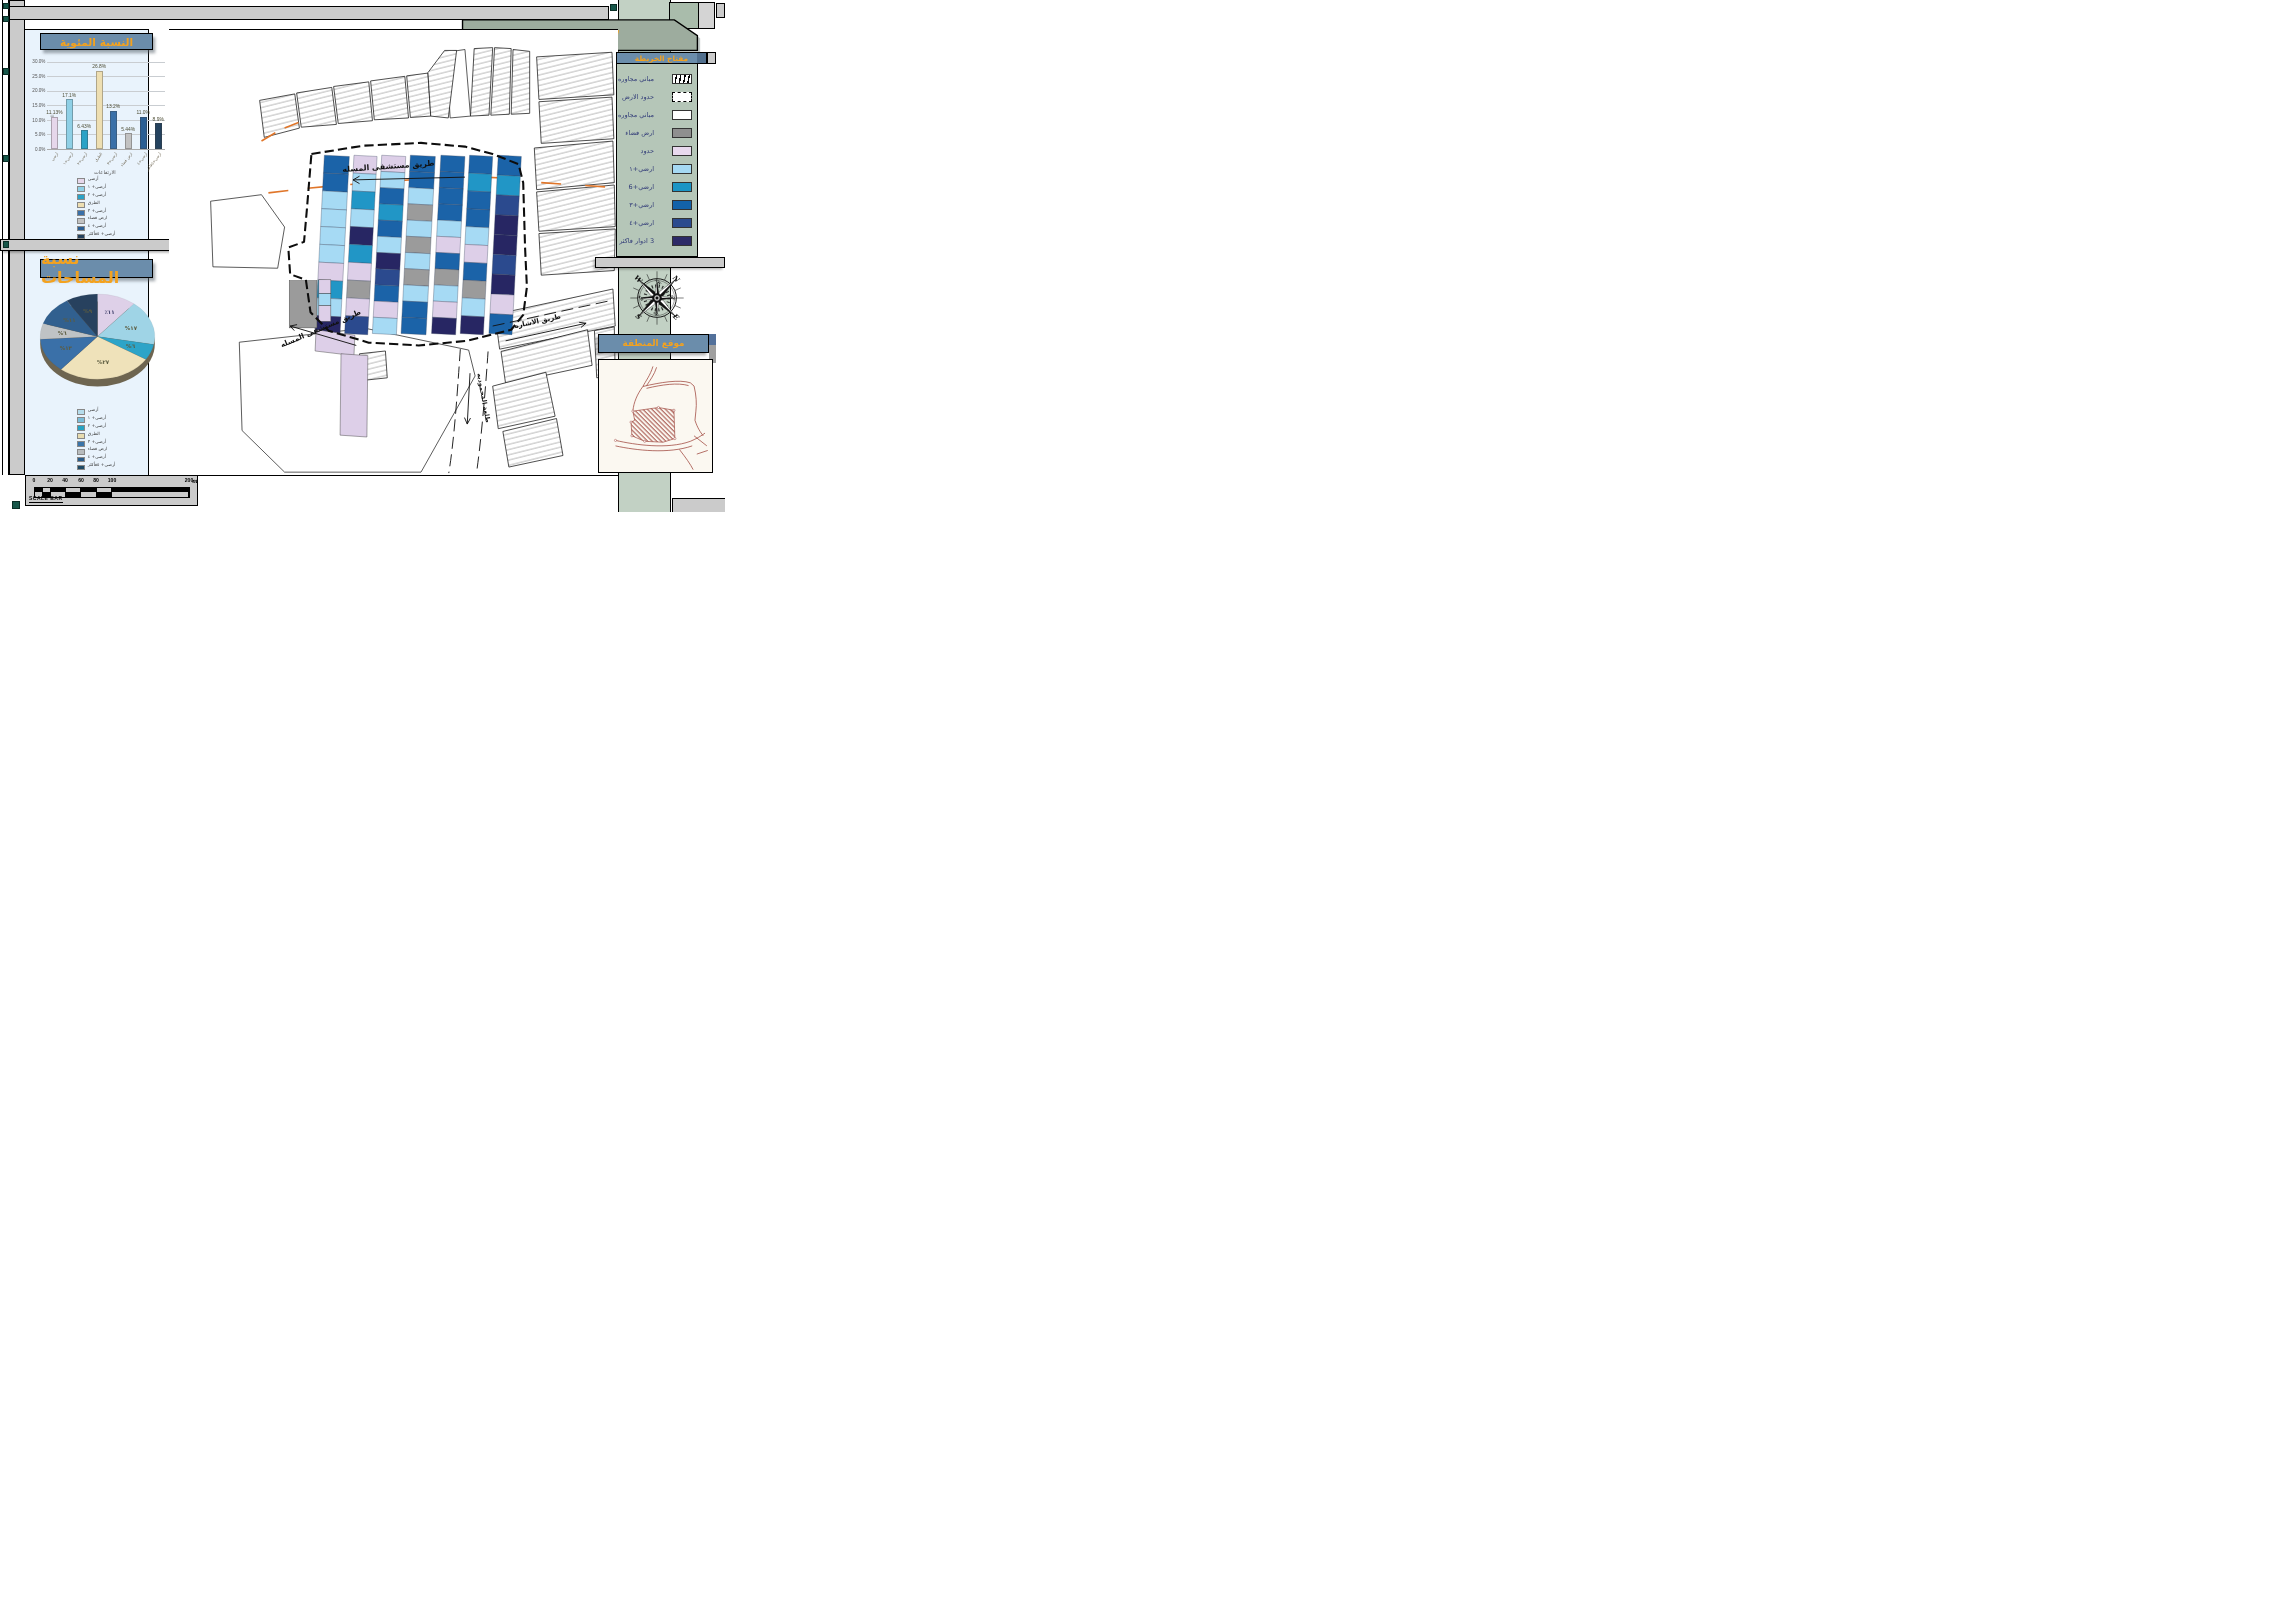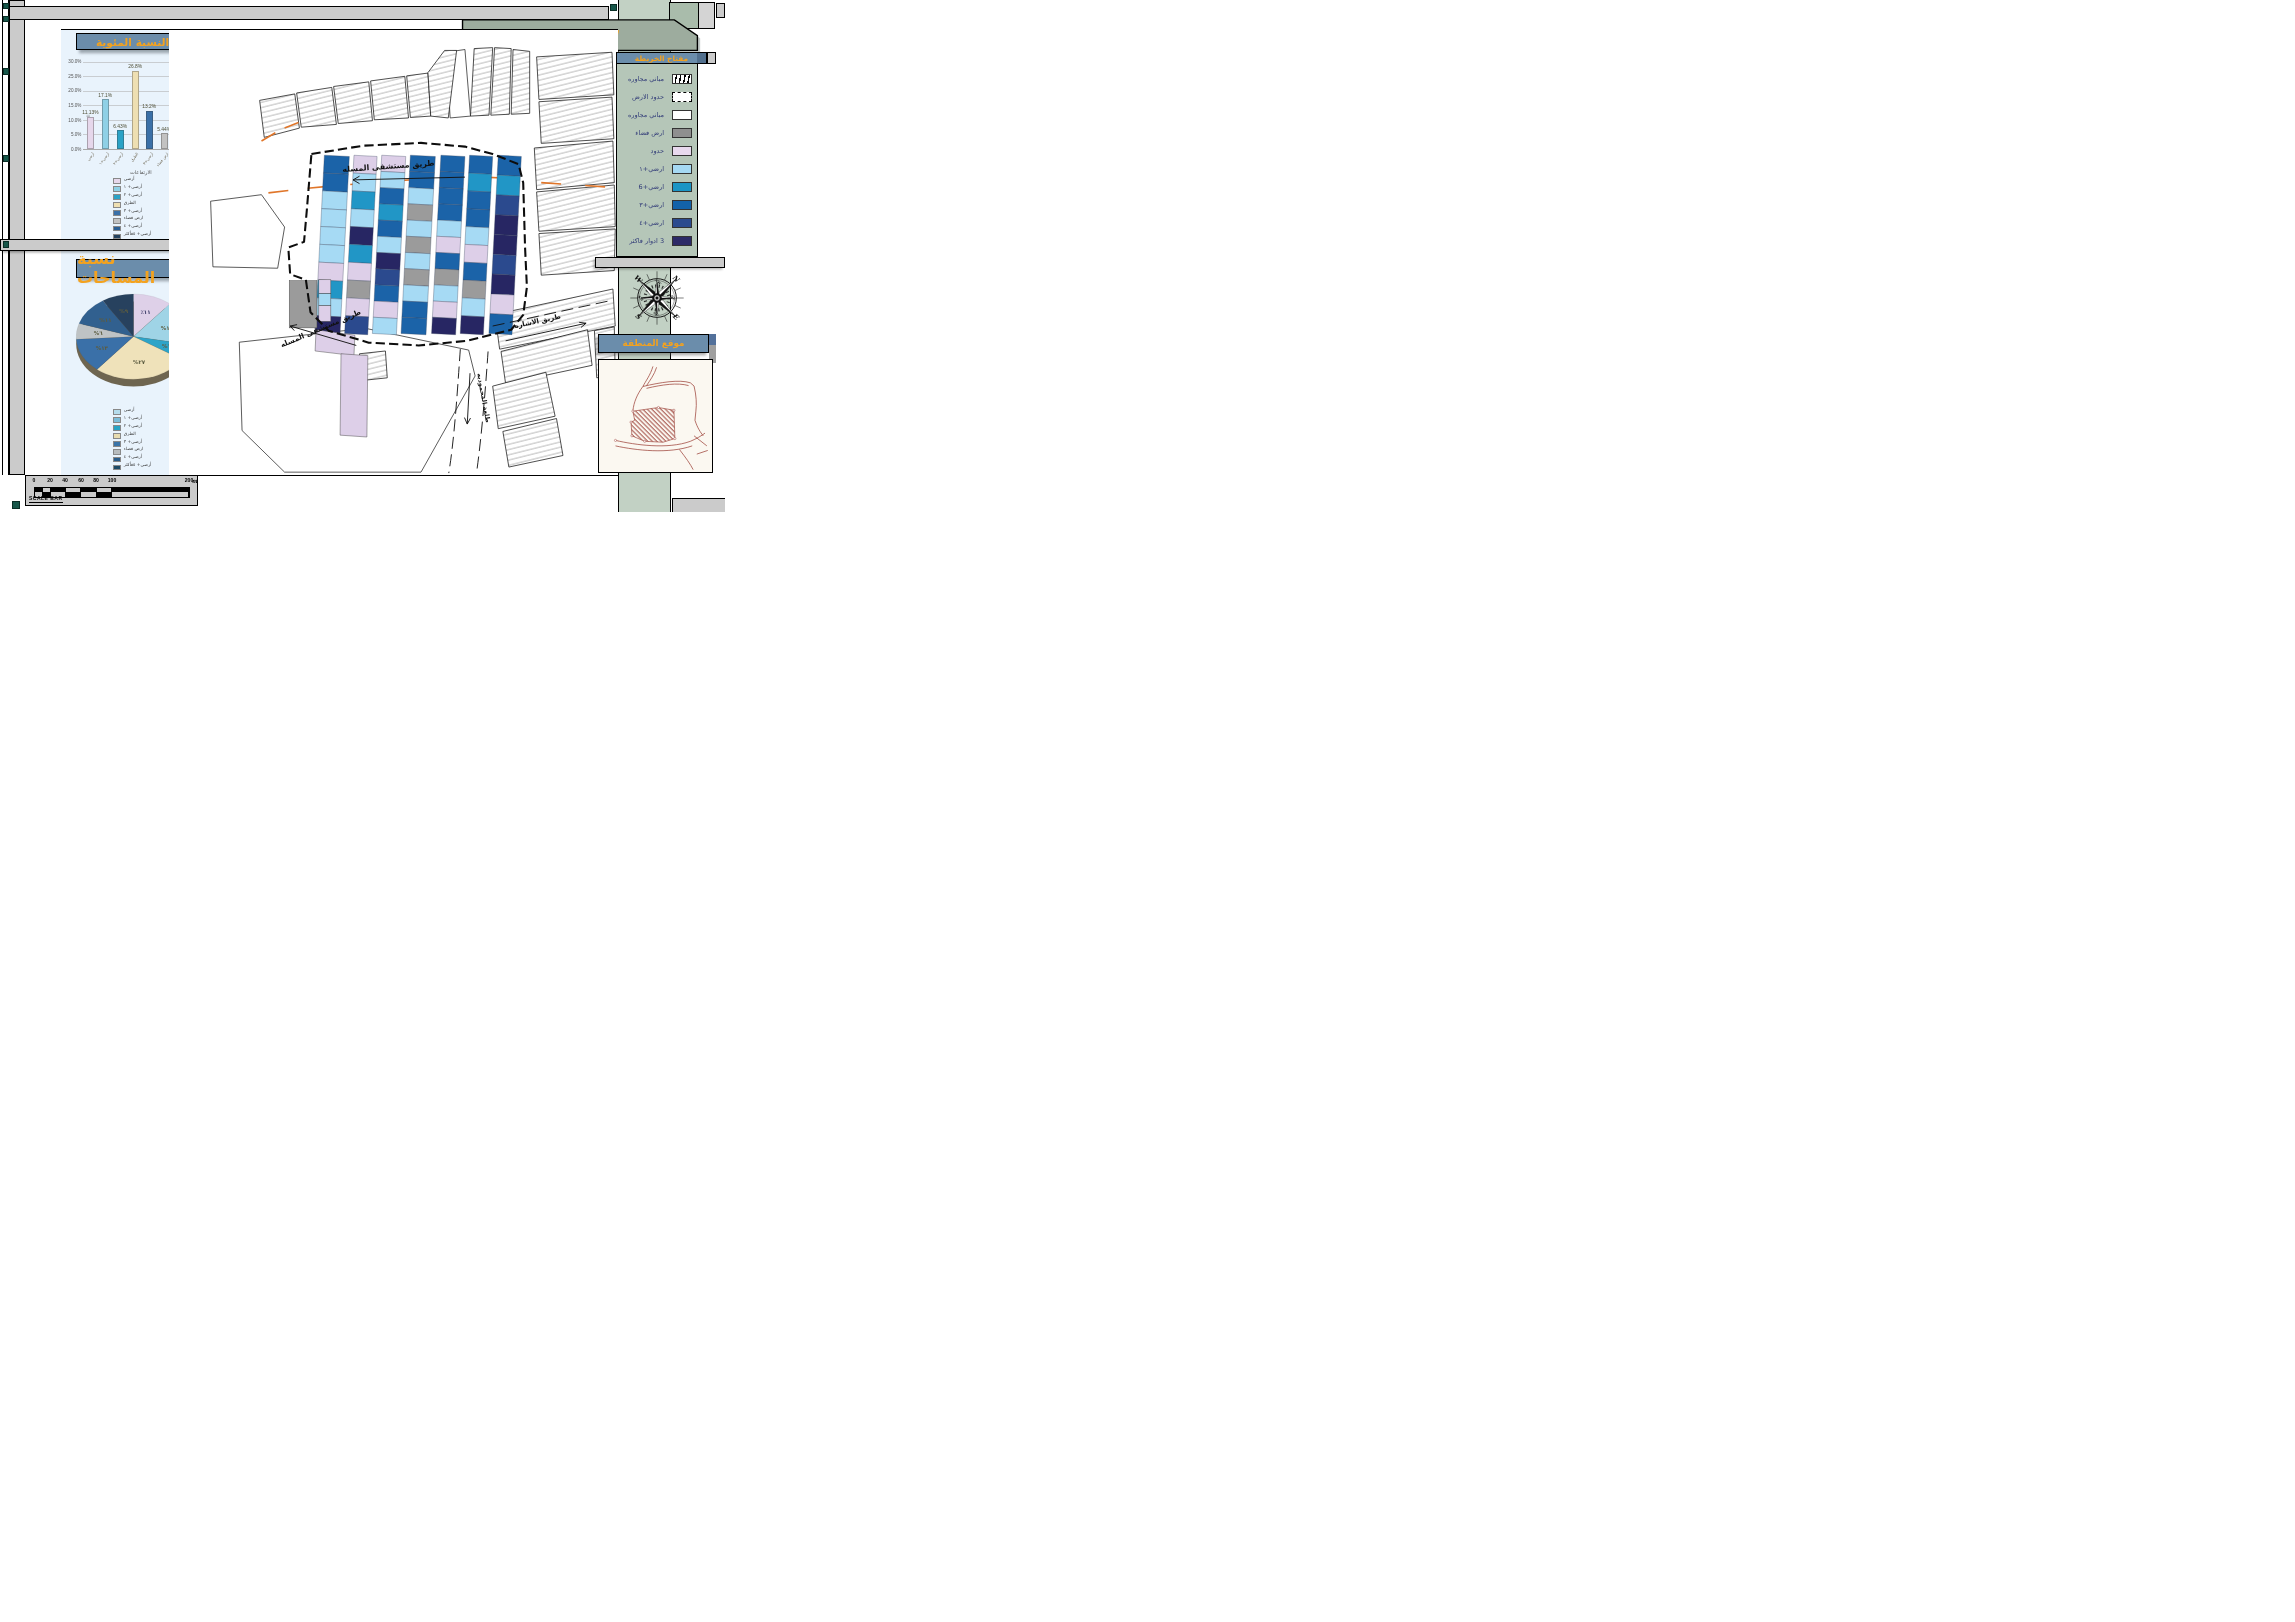--- a/index.html
+++ b/index.html
@@ -10,39 +10,39 @@
   
   .graybar{position:absolute;background:#cbcbcb;border:0.9px solid #000;box-sizing:border-box;}
   .gsq{position:absolute;width:6.5px;height:6.5px;background:#17574a;border:0.5px solid #0a2e26;box-sizing:border-box;}
   .sagestrip{position:absolute;background:#c2d1c4;border-left:0.9px solid #000;border-right:0.9px solid #000;box-sizing:border-box;}
   
   .banner{position:absolute;background:#6b8dab;border:1.4px solid #000;box-sizing:border-box;
           display:flex;align-items:center;justify-content:center;color:#f3a21f;
           font-weight:bold;box-shadow:3.2px 3.7px 2.8px rgba(90,100,110,.55);}
   
   .chart-panel{position:absolute;left:25px;top:29px;width:124px;height:447px;background:#e9f3fc;
-               border-right:0.9px solid #000;border-top:0.9px solid #000;border-bottom:0.9px solid #000;box-sizing:border-box;margin-left:36px;}
+               border-right:0.9px solid #000;border-top:0.9px solid #000;border-bottom:0.9px solid #000;box-sizing:border-box;}
   .plot{position:absolute;left:22px;top:32px;width:118px;height:87px;}
   .gline{position:absolute;left:0;width:118px;height:0.5px;background:#c9cdd1;}
   .ytick{position:absolute;left:-21px;width:19.4px;text-align:right;font-size:4.6px;color:#555;}
   .bar{position:absolute;bottom:0;width:6.5px;border:0.2px solid rgba(60,60,60,.35);box-sizing:border-box;}
   .bval{position:absolute;width:20.4px;text-align:center;font-size:4.9px;color:#4e4e35;}
   .bcat{position:absolute;width:30px;text-align:right;font-size:3.7px;color:#6e6652;
         transform:rotate(-52deg);transform-origin:top right;}
   .ylab{position:absolute;left:-0.9px;top:56px;font-size:4.6px;color:#888;transform:rotate(-90deg);}
   .leg-title{position:absolute;font-size:5.1px;color:#555;}
   .leg-row{display:flex;align-items:flex-start;gap:2.8px;height:7.9px;}
   .leg-sw{width:6px;height:3.7px;margin-top:1.4px;border:0.2px solid #888;flex:0 0 auto;}
   .leg-lab{font-size:4.4px;color:#3a3a3a;direction:rtl;text-align:left;max-width:34px;line-height:1.05;}
   .legend-box{position:absolute;display:flex;flex-direction:column;}
   
   .key-panel{position:absolute;left:616px;top:63px;width:82px;height:194px;background:#b5c6b8;
              border:0.9px solid #000;box-sizing:border-box;display:flex;flex-direction:column;
              justify-content:space-evenly;padding:1.9px 0;}
-  .key-row{display:flex;align-items:center;justify-content:flex-end;gap:8px;padding-right:4.6px;}
+  .key-row{display:flex;align-items:center;justify-content:flex-end;gap:18px;padding-right:4.6px;}
   .key-lab{font-size:6.5px;color:#323c78;direction:rtl;}
   .key-sw{width:20.4px;height:9.7px;border:0.9px solid #333;box-sizing:border-box;flex:0 0 auto;}
   .key-sw.hatched{background:repeating-linear-gradient(100deg,#fff 0 2.8px,#000 2.8px 4.2px);}
   .key-sw.dashed{background:#fff;border:1.2px dashed #000;}
   
   .scale-strip{position:absolute;left:25px;top:475px;width:173px;height:30.5px;background:#cbcbcb;
                border:0.9px solid #000;box-sizing:border-box;}
   .snum{position:absolute;top:0.9px;transform:translateX(-50%) scaleX(.85);font-size:6px;font-weight:bold;color:#000;}
   .checker{position:absolute;left:8.3px;top:10.6px;width:154px;height:9.3px;border:0.7px solid #000;box-sizing:content-box;}
   .crow{display:flex;height:4.6px;}

